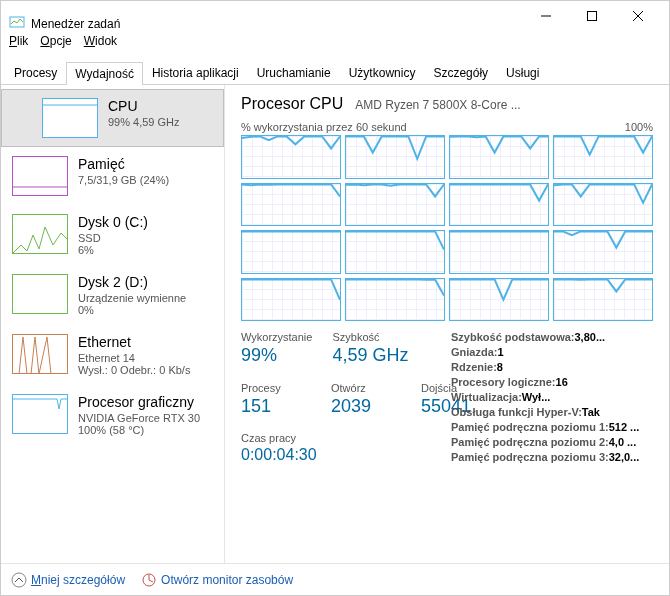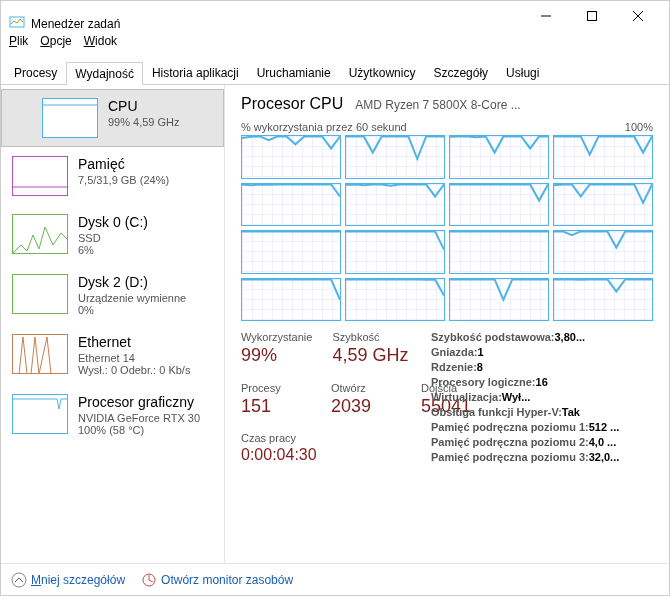--- a/index.html
+++ b/index.html
@@ -24,25 +24,25 @@
 .side-name { font-size: 14px; color: #000; margin-bottom: 2px; white-space: nowrap; overflow: hidden; text-overflow: ellipsis; }
 .side-sub { font-size: 11px; color: #555; white-space: nowrap; overflow: hidden; text-overflow: ellipsis; }
 .content { flex: 1; padding: 10px 16px; overflow: hidden; display: flex; flex-direction: column; }
 .hdr { display: flex; align-items: baseline; gap: 12px; margin-bottom: 8px; }
 .hdr-title { font-size: 16px; font-weight: 400; }
 .hdr-sub { font-size: 12px; color: #555; flex: 1; white-space: nowrap; overflow: hidden; text-overflow: ellipsis; }
 .chart-head { display: flex; justify-content: space-between; font-size: 11px; color: #555; margin-bottom: 2px; }
 .core-grid { display: grid; grid-template-columns: repeat(4, 1fr); grid-template-rows: repeat(4, 1fr); gap: 4px; height: 186px; margin-bottom: 10px; }
 .core { border: 1px solid #4fb3e8; position: relative; overflow: hidden; background: #fff; }
 .core svg { position: absolute; inset: 0; width: 100%; height: 100%; }
-.stats { display: flex; }
+.stats { display: flex; gap: 20px; }
 .stats-left { display: flex; flex-wrap: wrap; gap: 14px 20px; width: 190px; }
 .stat { min-width: 70px; }
 .stat-label { font-size: 11px; color: #555; margin-bottom: 2px; }
-.stat-val { font-size: 18px; color: #7f1d1d; }
+.stat-val { font-size: 18px; color: #0369a1; }
 .uptime .stat-val { font-size: 16px; }
 .stats-right { font-size: 11px; flex: 1; }
 .stats-right .row { display: flex; margin-bottom: 3px; font-weight: bold; }
 .stats-right .row .k { color: #555; }
 .stats-right .row .v { color: #000; }
 .footer { border-top: 1px solid #e5e5e5; height: 32px; display: flex; align-items: center; padding: 0 10px; gap: 16px; }
 .footer-link { display: flex; align-items: center; gap: 4px; color: #1a5fb4; cursor: pointer; font-size: 12px; }
 .gridbg { position: absolute; inset: 0; background-image: linear-gradient(to right, #eef 1px, transparent 1px), linear-gradient(to bottom, #eef 1px, transparent 1px); background-size: 10px 10px; }
 </style>
 </head>

